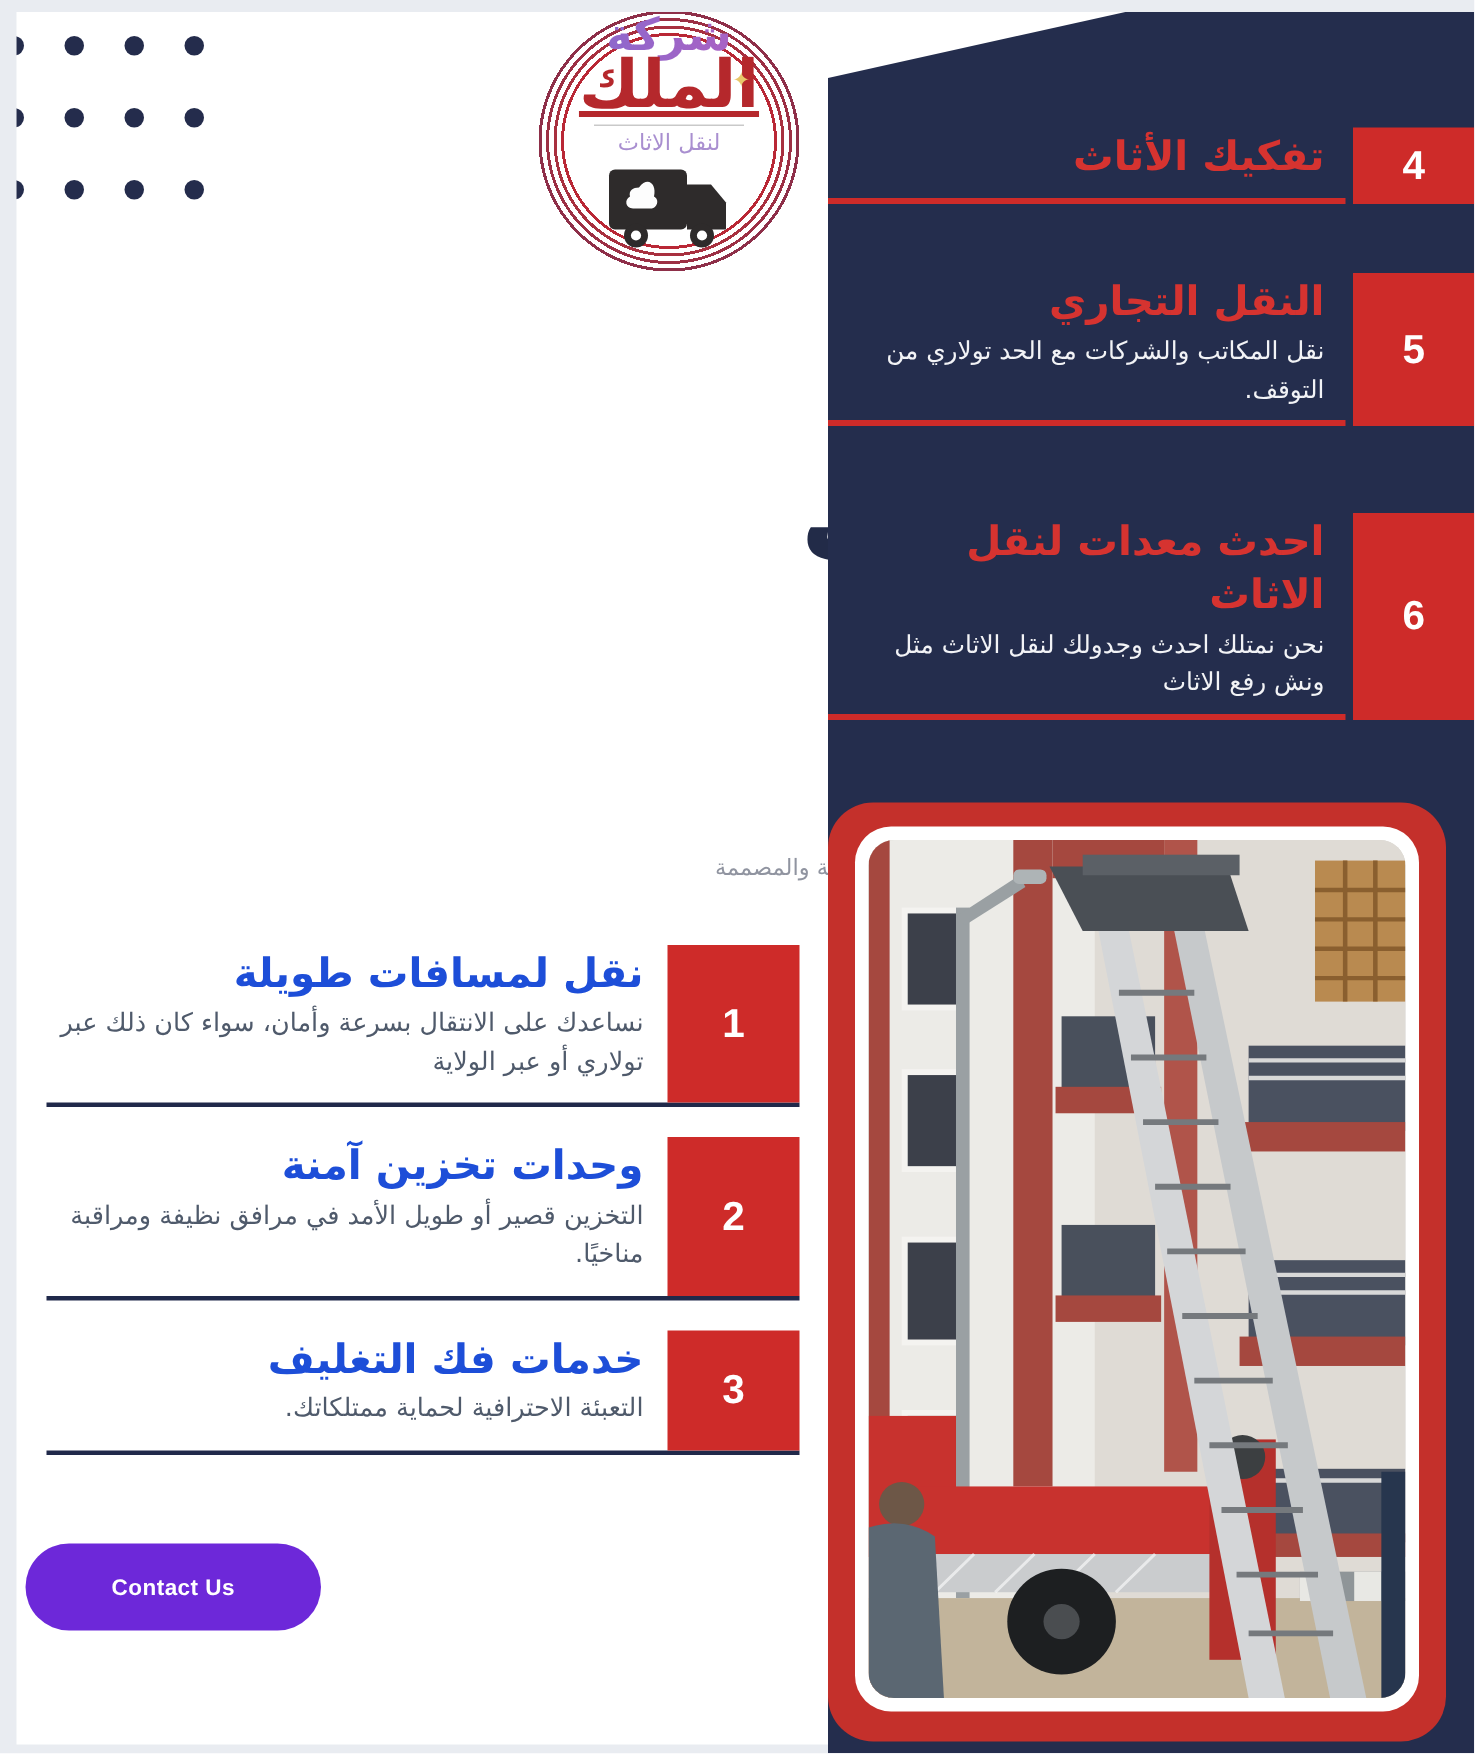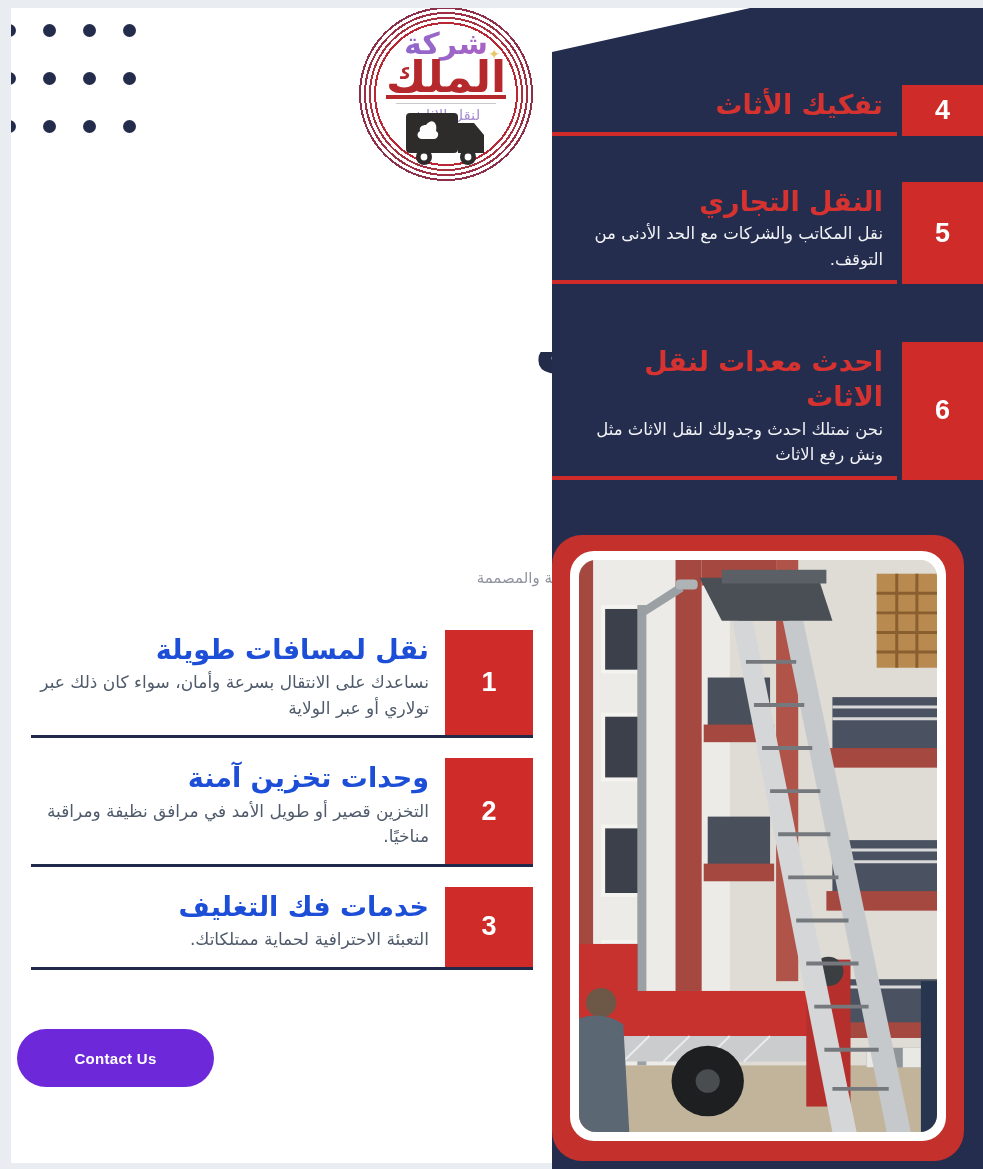--- a/index.html
+++ b/index.html
@@ -19,21 +19,21 @@
   
   .logo{
     position:absolute;left:347px;top:-2px;width:176px;height:176px;border-radius:50%;
     background:
       repeating-radial-gradient(circle at 50% 50%,
         #ffffff 0 70px, #b92735 70px 72px, #ffffff 72px 75px,
         #a8303f 75px 77px, #ffffff 77px 80px, #9c2f44 80px 82px,
         #ffffff 82px 85px, #8e2f49 85px 87px, #ffffff 87px 88px);
     text-align:center;
   }
-  .logo .l1{margin-top:20px;font-size:30px;font-weight:700;
+  .logo .l1{font-size:30px;font-weight:700;
     background:linear-gradient(90deg,#7f6bd0,#b85fc0);-webkit-background-clip:text;background-clip:text;color:transparent;}
   .logo .l2{margin-top:-6px;font-size:44px;font-weight:700;color:#b5282c;line-height:1;text-decoration:underline;}
   .logo .divider{width:100px;height:1px;background:#c9c9c9;margin:4px auto 0;}
   .logo .l3{font-size:15px;color:#a98fd0;margin-top:2px;}
   .logo .truck{position:absolute;left:46px;top:103px;}
   .logo .sparkle{position:absolute;right:34px;top:40px;color:#e8c76a;font-size:14px;}
   .title{position:absolute;top:192px;right:2px;width:520px;font-size:33px;font-weight:700;color:#d32f2a;}
   .subtitle{position:absolute;top:248px;right:2px;width:520px;font-size:30px;color:#1c1c1c;}
   .headline{position:absolute;top:300px;right:2px;width:520px;font-size:73px;line-height:1.12;font-weight:700;color:#222b48;}
   .subheadline{position:absolute;top:468px;right:2px;width:520px;font-size:57px;color:#d32f2a;}
@@ -155,21 +155,21 @@
         <div class="body">
           <h3>تفكيك الأثاث</h3>
         </div>
         <div class="sep"></div>
       </div>
       <div class="gap1"></div>
       <div class="r-item">
         <div class="num">5</div>
         <div class="body">
           <h3>النقل التجاري</h3>
-          <p>نقل المكاتب والشركات مع الحد الأدنى من التوقف.</p>
+          <p>نقل المكاتب والشركات مع الحد تولاري من التوقف.</p>
         </div>
         <div class="sep"></div>
       </div>
       <div class="gap2"></div>
       <div class="r-item">
         <div class="num">6</div>
         <div class="body">
           <h3>احدث معدات لنقل الاثاث</h3>
           <p>نحن نمتلك احدث وجدولك لنقل الاثاث مثل ونش رفع الاثاث</p>
         </div>

